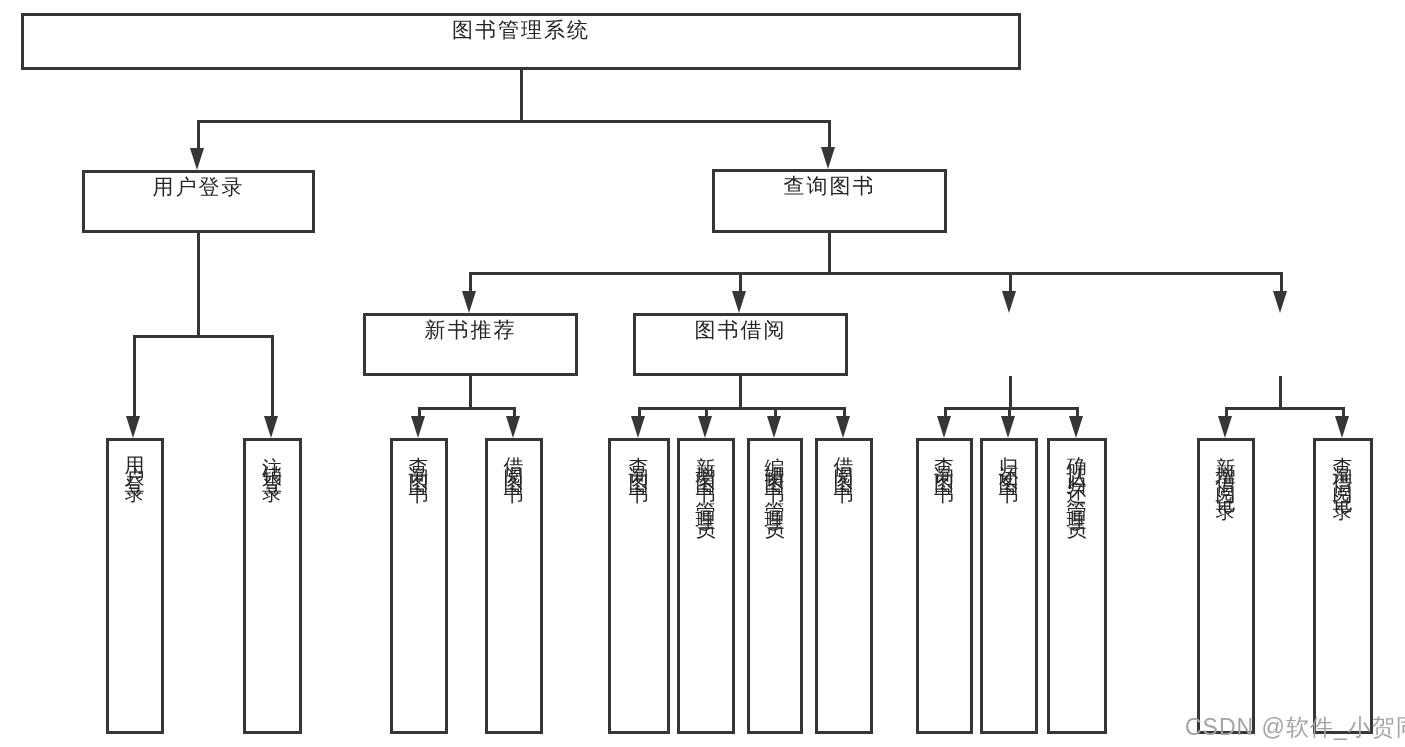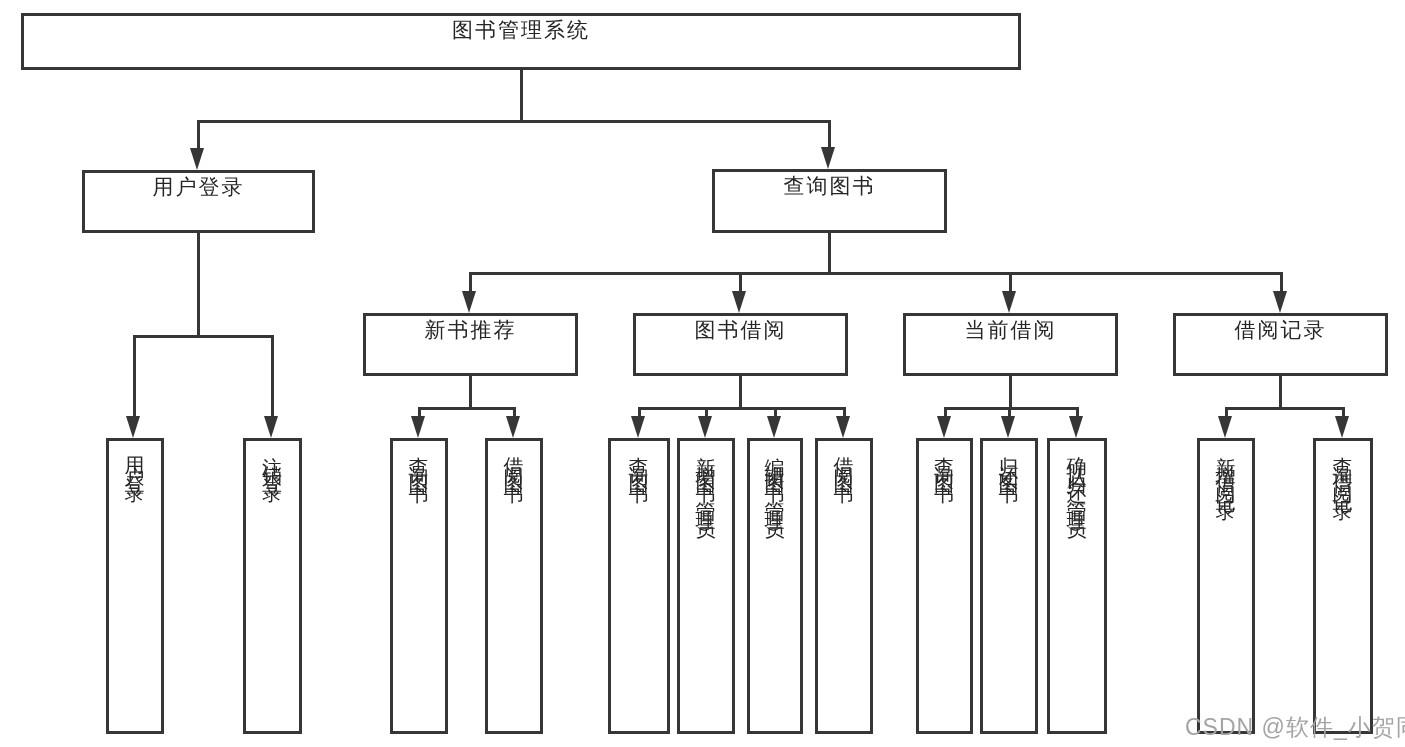--- a/index.html
+++ b/index.html
@@ -114,26 +114,20 @@
   <div class="node hnode" style="left:712px;top:169px;width:235px;height:64px">
     <span>查询图书</span>
   </div>
 
   <div class="node hnode" style="left:633px;top:313px;width:215px;height:63px">
     <span>图书借阅</span>
   </div>
   <div class="node hnode" style="left:363px;top:313px;width:215px;height:63px">
     <span>新书推荐</span>
   </div>
-  <div class="node hnode" style="left:903px;top:313px;width:215px;height:63px">
-    <span>当前借阅</span>
-  </div>
-  <div class="node hnode" style="left:1173px;top:313px;width:215px;height:63px">
-    <span>借阅记录</span>
-  </div>
 
   <div class="node vnode" style="left:106px;top:438px;width:58px;height:296px">
     <span>用户登录</span>
   </div>
   <div class="node vnode" style="left:243px;top:438px;width:59px;height:296px">
     <span>注销登录</span>
   </div>
   <div class="node vnode" style="left:390px;top:438px;width:58px;height:296px">
     <span>查询图书</span>
   </div>

